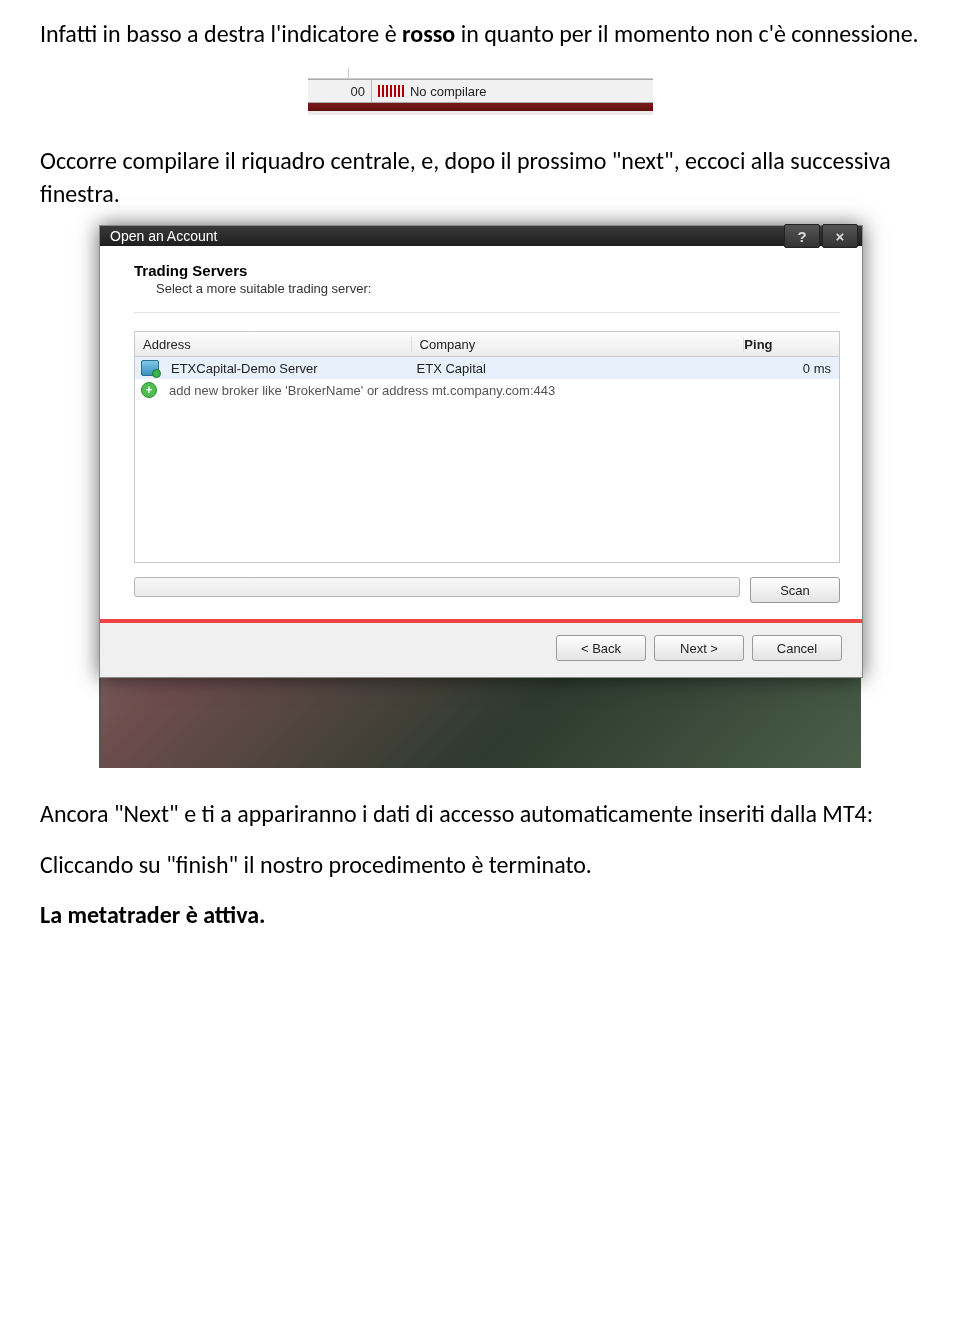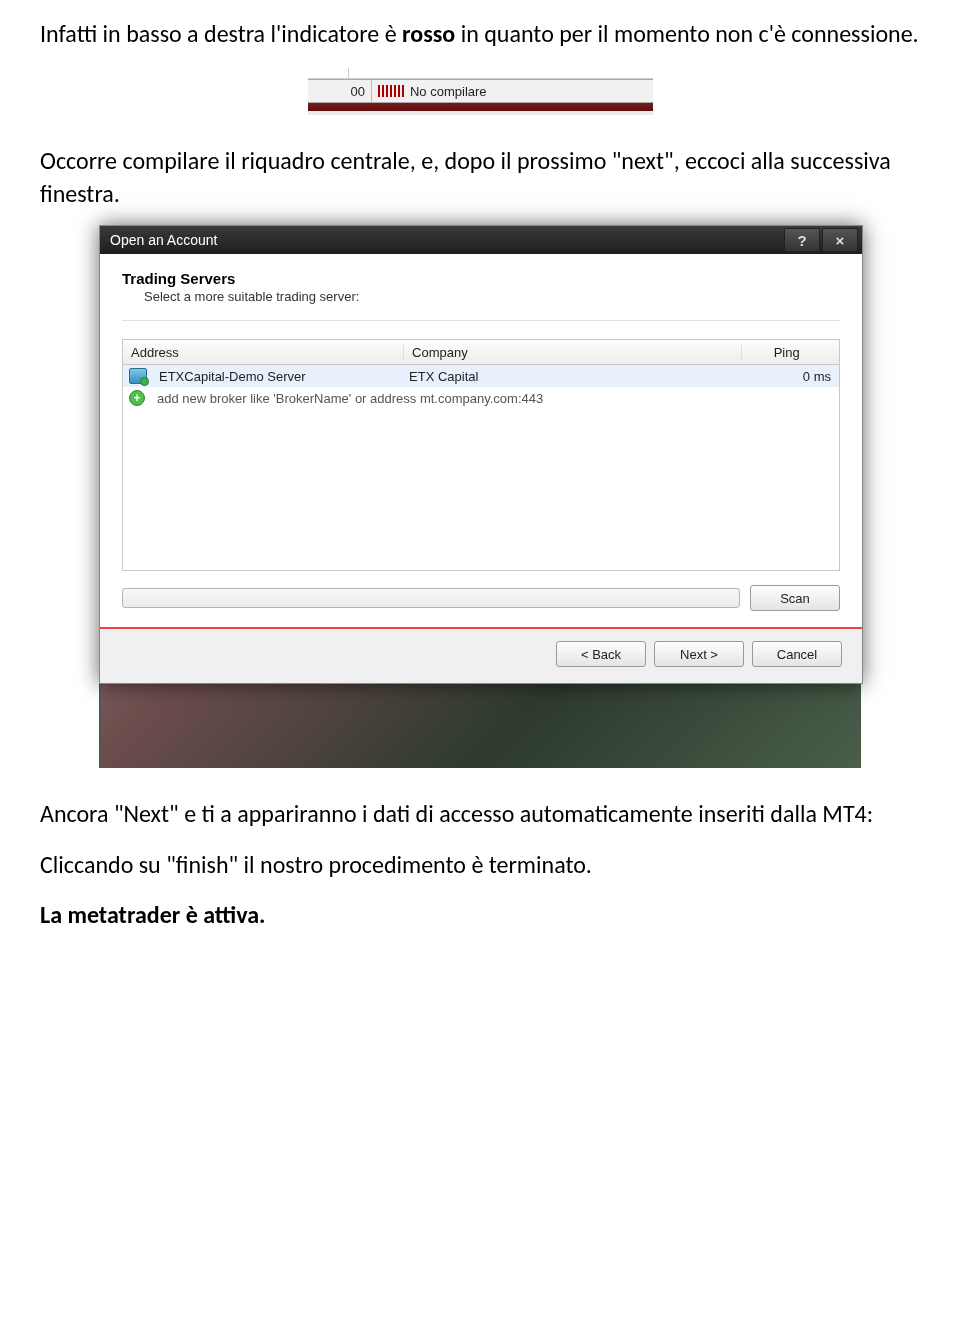--- a/index.html
+++ b/index.html
@@ -94,21 +94,21 @@
     left: -2px;
     right: -2px;
     background: #f4f4f4;
     border: 1px solid #888;
     box-shadow: 0 0 20px rgba(0,0,0,0.6);
     font-family: Tahoma, "Segoe UI", Arial, sans-serif;
   }
   .titlebar {
     background: linear-gradient(#3a3a3a, #1e1e1e);
     color: #fff;
-    height: 28px;
+    height: 20px;
     display: flex;
     align-items: center;
     padding: 0 4px 0 10px;
     font-size: 14px;
   }
   .titlebar-spacer { flex: 1; }
   .titlebtn {
     width: 34px;
     height: 22px;
     margin-left: 2px;
@@ -117,22 +117,22 @@
     border-radius: 2px;
     display: flex;
     align-items: center;
     justify-content: center;
     color: #ddd;
     font-size: 15px;
     font-weight: bold;
   }
   .dialog-body {
     background: #fff;
-    padding: 16px 22px 10px 22px;
-    border-bottom: 2px solid #ef4444;
+    padding: 16px 22px 10px 34px;
+    border-bottom: 4px solid #ef4444;
   }
   .dlg-h1 {
     font-size: 15px;
     font-weight: bold;
     margin: 0 0 2px 0;
     color: #000;
   }
   .dlg-sub {
     font-size: 13px;
     color: #333;
@@ -152,21 +152,21 @@
   }
   .grid-head {
     display: flex;
     background: linear-gradient(#fdfdfd, #ececec);
     border-bottom: 1px solid #c8c8c8;
     height: 24px;
     align-items: center;
   }
   .gh-addr { width: 38%; padding-left: 8px; border-right: 1px solid #ddd; }
   .gh-comp { width: 46%; padding-left: 8px; border-right: 1px solid #ddd; }
-  .gh-ping { flex: 1; padding-right: 8px; text-align: center; }
+  .gh-ping { flex: 1; padding-right: 8px; text-align: left; font-weight: bold; }
   .grid-row {
     display: flex;
     height: 22px;
     align-items: center;
     padding: 0;
   }
   .grid-row.sel { background: #e8f1fb; }
   .gr-addr { width: 38%; padding-left: 6px; display: flex; align-items: center; gap: 12px; }
   .gr-comp { width: 46%; padding-left: 8px; }
   .gr-ping { flex: 1; padding-right: 8px; text-align: right; }
@@ -192,21 +192,20 @@
     border-radius: 50%;
     color: #fff;
     font-weight: bold;
     font-size: 12px;
     line-height: 14px;
     text-align: center;
   }
   .grid-row .placeholder { color: #555; }
   .progress-row {
     display: flex;
-    align-items: center;
     gap: 10px;
     margin: 14px 0 6px 0;
   }
   .progress {
     flex: 1;
     height: 18px;
     border: 1px solid #b5b5b5;
     border-radius: 3px;
     background: linear-gradient(#f7f7f7, #eaeaea);
   }

